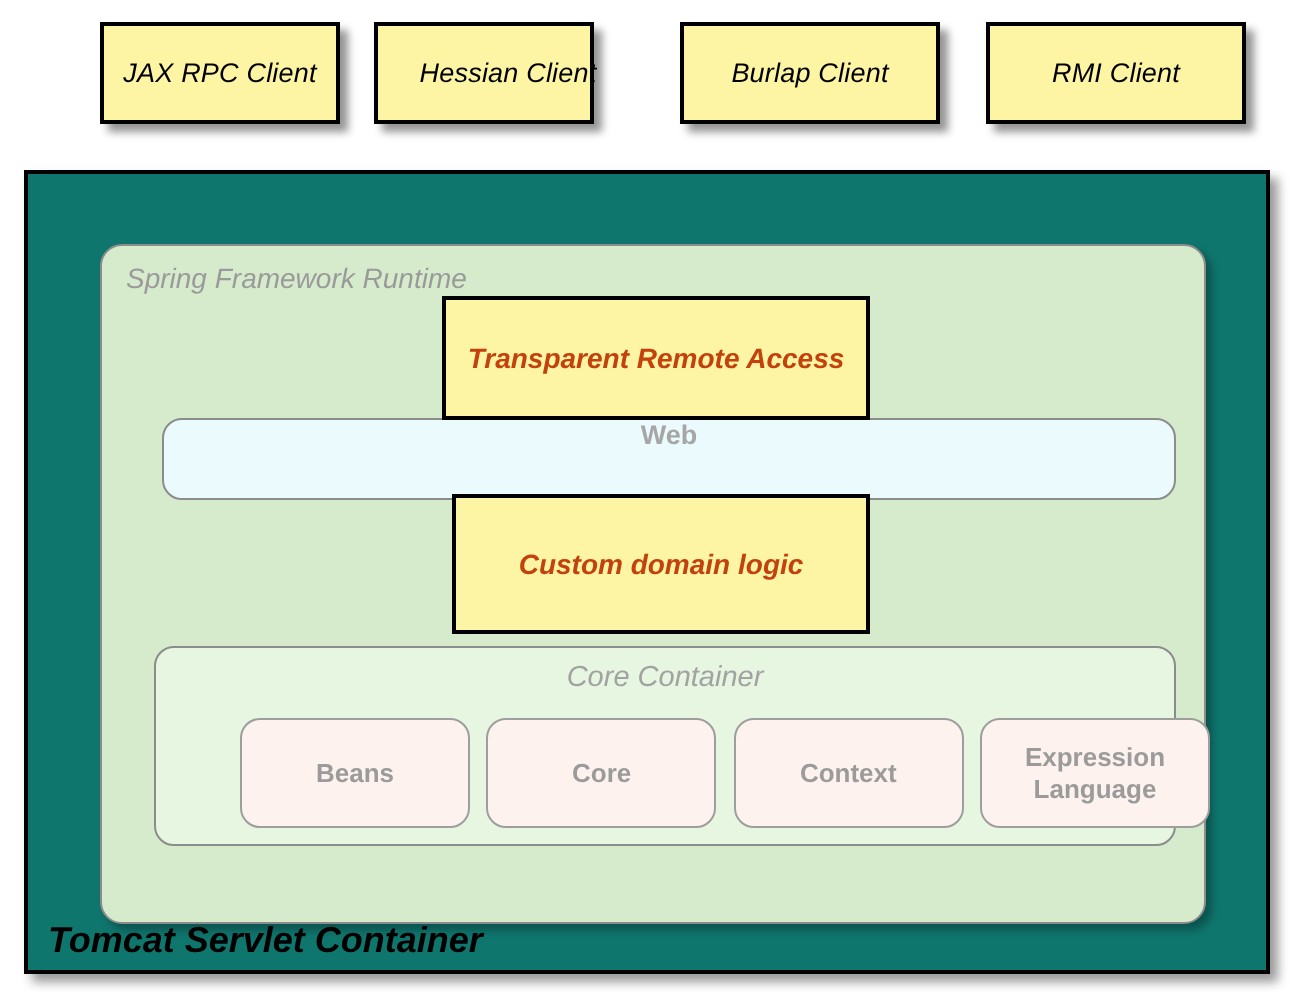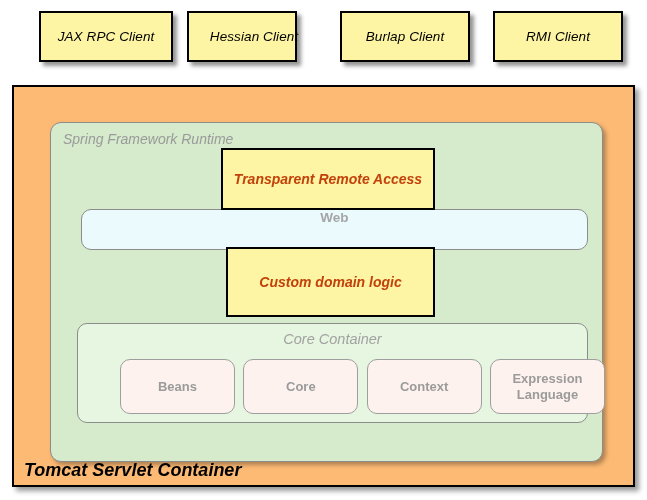--- a/index.html
+++ b/index.html
@@ -43,33 +43,33 @@
     justify-content: center;
     box-sizing: border-box;
   }
   .client-box .lbl {
     font-style: italic;
     font-size: 13.5px;
     color: #000000;
     white-space: nowrap;
     letter-spacing: 0.1px;
   }
-  #client-0 { left: 39px;  width: 134px; }
+  #client-0 { left: 50px;  width: 120px; }
   #client-1 { left: 187px; width: 110px; padding-left: 24px; }
   #client-2 { left: 340px; width: 130px; }
   #client-3 { left: 493px; width: 130px; }
 
   
   #tomcat {
     position: absolute;
     left: 12px;
     top: 85px;
     width: 623px;
     height: 402px;
-    background: #fdba74;
+    background: #0f766e;
     border: 2px solid #000000;
     box-shadow: 4px 4px 5px rgba(0,0,0,0.40);
     box-sizing: border-box;
     text-decoration: underline;
   }
   #tomcat-label {
     position: absolute;
     left: 10px;
     bottom: 4px;
     font-weight: bold;

